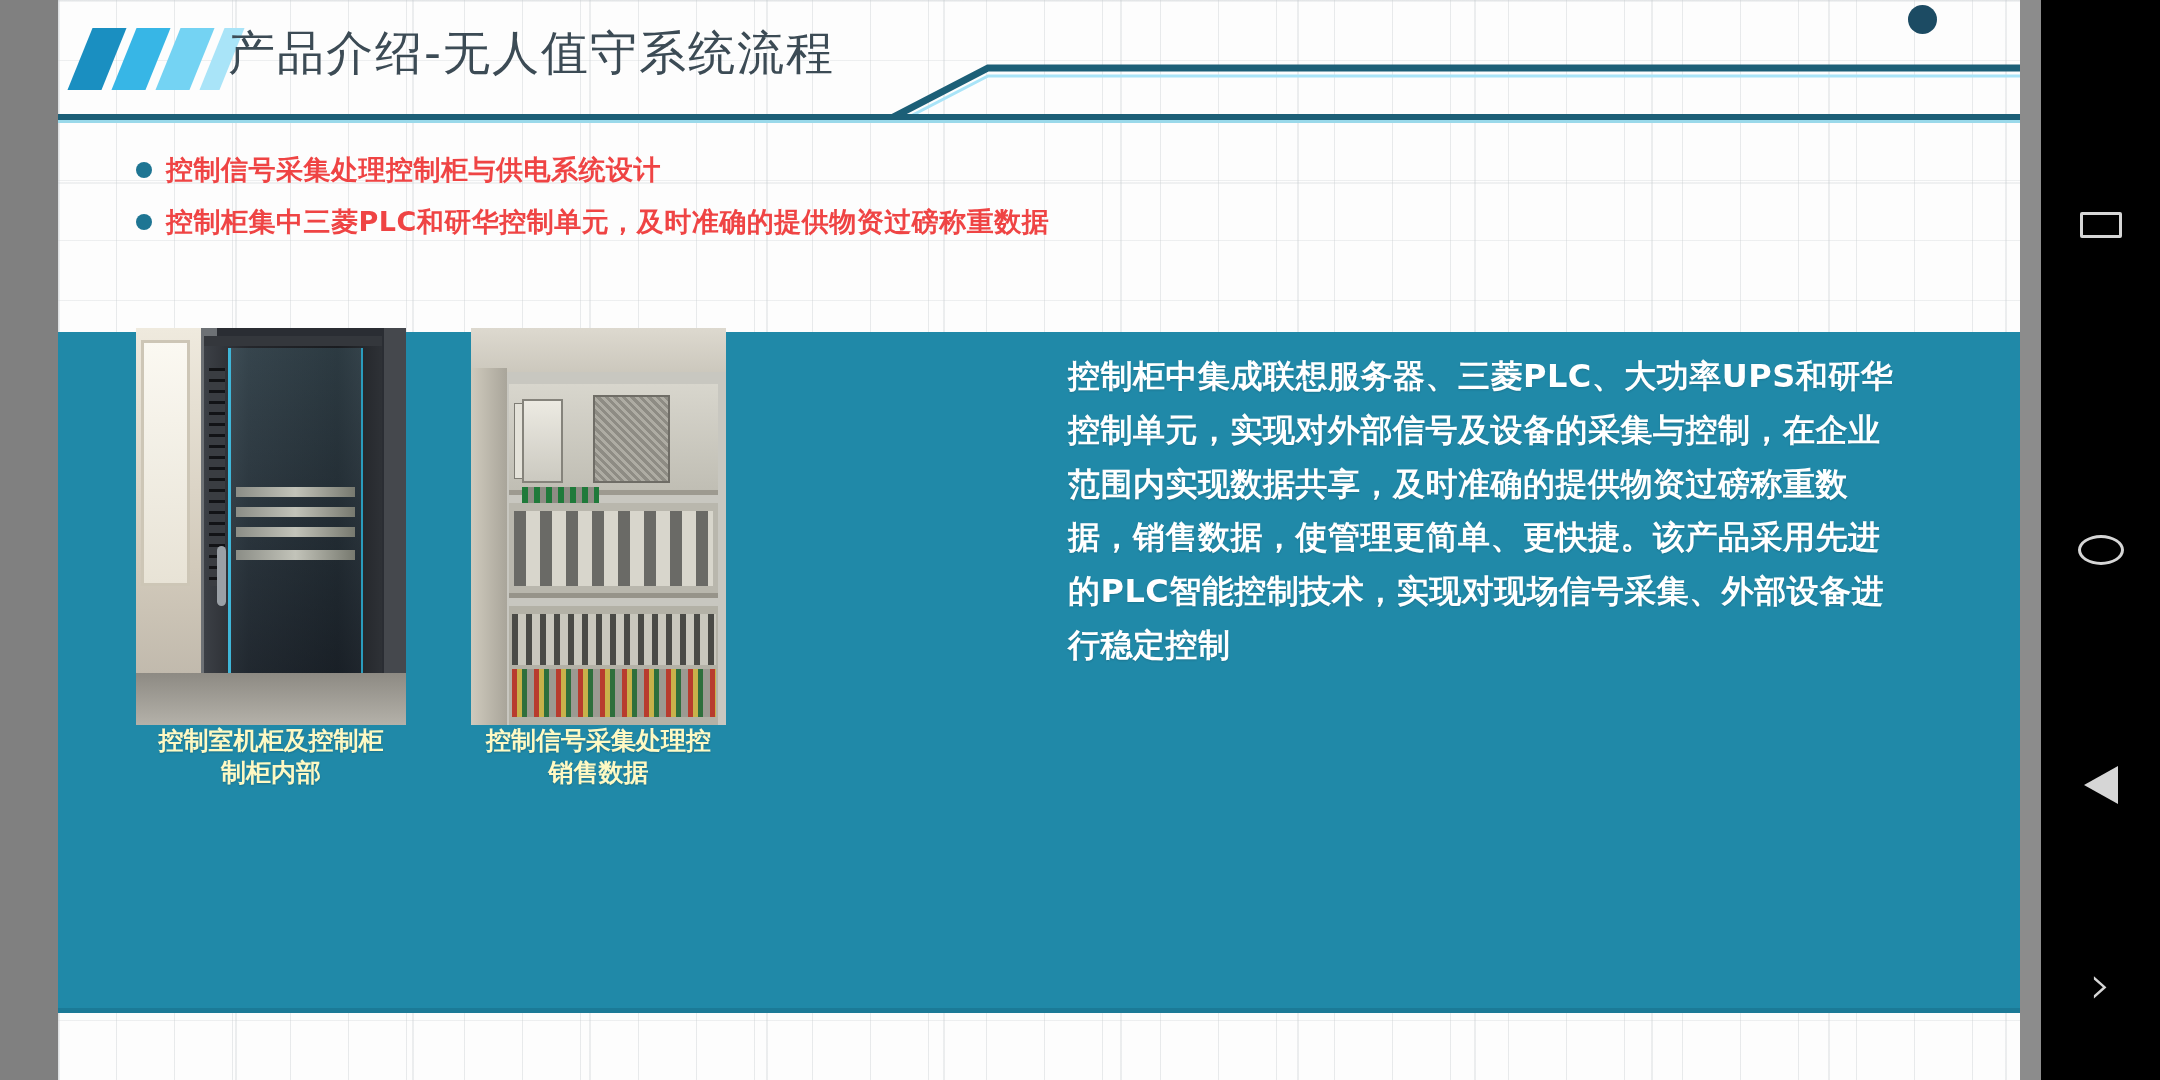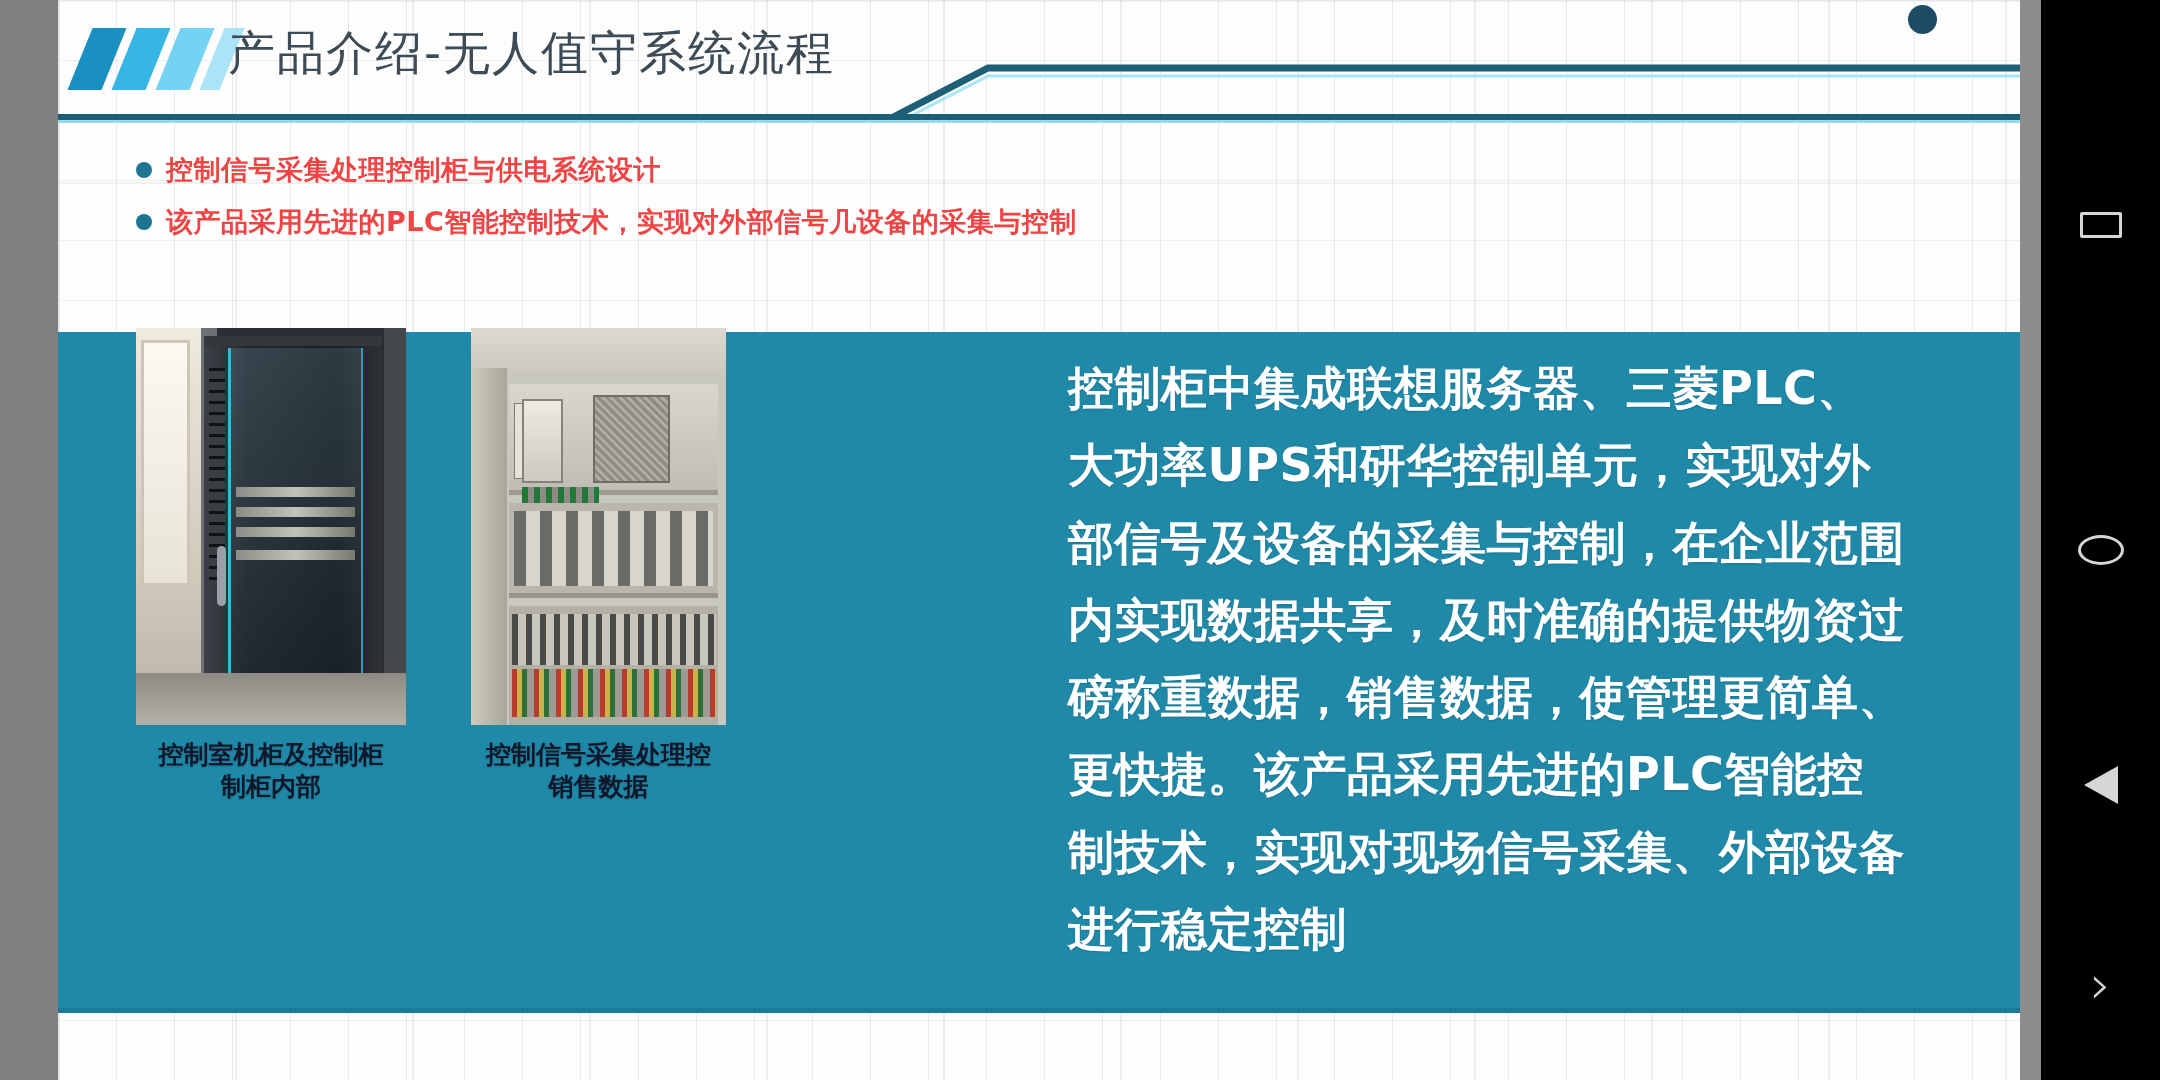--- a/index.html
+++ b/index.html
@@ -62,21 +62,21 @@
   
   #band {
     position:absolute; left:0; top:332px; width:1962px; height:681px;
     background:#2089a8;
   }
   #band .band-bottom { position:absolute; left:0; bottom:0; width:100%; height:5px;
                        background:#1b7a97; }
 
   .fig { position:absolute; }
   .fig .photo { border:0; display:block; position:relative; overflow:hidden; }
-  .fig .cap { margin-top:14px; text-align:center; color:#0f172a;
+  .fig .cap { text-align:center; color:#fef9c3;
               font-size:25px; font-weight:bold; line-height:1.28;
               text-shadow:0 1px 2px rgba(0,0,0,.18); }
 
   #fig1 { left:78px; top:-4px; width:270px; }
   #fig1 .photo { width:270px; height:397px;
     background:
       linear-gradient(to right, #d9d2c6 0 22%, #6d7175 22% 30%, #2a2d33 30% 92%, #45484d 92% 100%),
       #333;
   }
   #fig2 { left:413px; top:-4px; width:255px; }
@@ -127,21 +127,21 @@
             background:repeating-linear-gradient(to right,#6a6a66 0 12px,#d8d6cc 12px 26px); }
   .p2-term { position:absolute; left:16%; top:72%; width:80%; height:13%;
             background:repeating-linear-gradient(to right,#4a4a46 0 6px,#c9c7bd 6px 14px); }
   .p2-wires{ position:absolute; left:16%; top:86%; width:80%; height:12%;
             background:repeating-linear-gradient(to right,#b83c2e 0 5px,#c9b24a 5px 10px,#2f6f3c 10px 15px,#9c9a92 15px 22px); }
   .p2-greenA{ position:absolute; left:20%; top:40%; width:30%; height:5%;
             background:repeating-linear-gradient(to right,#1f7a3a 0 6px,#8e8c84 6px 12px); }
 
   .body-text {
     position:absolute; left:1010px; top:18px; width:840px;
-    color:#ffffff; font-size:46px; font-weight:bold; line-height:1.68;
+    color:#ffffff; font-size:32px; font-weight:bold; line-height:1.68;
     letter-spacing:.5px; text-shadow:0 1px 2px rgba(0,0,0,.15);
   }
 
   
   #scroll-gutter { position:absolute; left:2020px; top:0; width:21px; height:1080px;
                    background:#8c8c8c; }
   #navbar { position:absolute; left:2041px; top:0; width:119px; height:1080px;
             background:#000000; }
   .nav-btn { position:absolute; left:0; width:119px; height:90px;
              display:flex; align-items:center; justify-content:center; }
@@ -187,21 +187,21 @@
       <div class="header-rule-lt"></div>
     </div>
 
     <div id="bullets">
       <div class="bullet">
         <span class="dot"></span>
         <span class="btext">控制信号采集处理控制柜与供电系统设计</span>
       </div>
       <div class="bullet">
         <span class="dot"></span>
-        <span class="btext">该产品采用先进的PLC智能控制技术，实现对外部信号几设备的采集与控制</span>
+        <span class="btext">控制柜集中三菱PLC和研华控制单元，及时准确的提供物资过磅称重数据</span>
       </div>
     </div>
 
     <div id="band">
 
       <div class="fig" id="fig1">
         <div class="photo">
           <div class="p1-wall"></div>
           <div class="p1-win"></div>
           <div class="p1-rack"></div>

